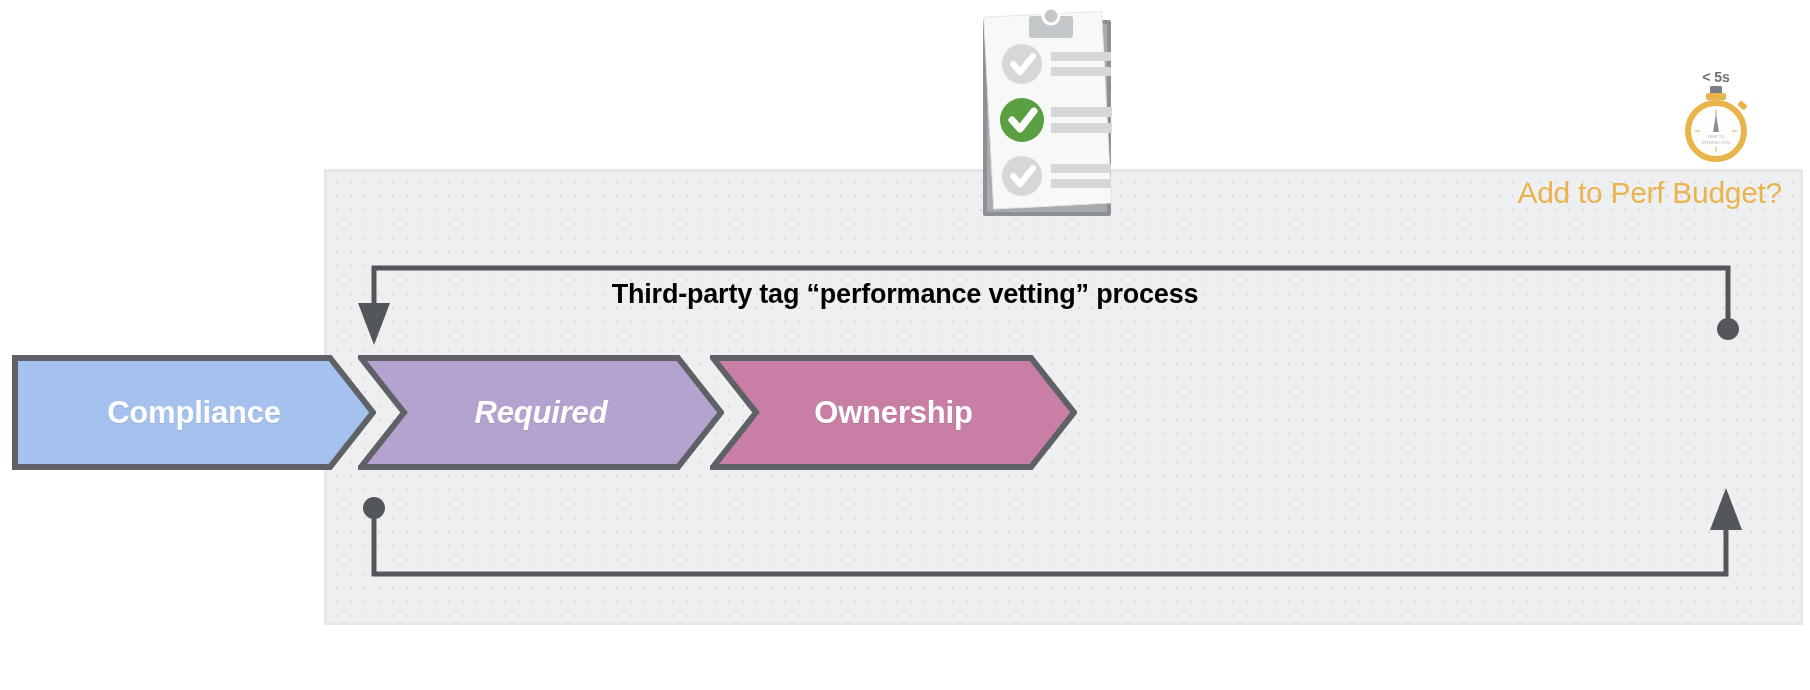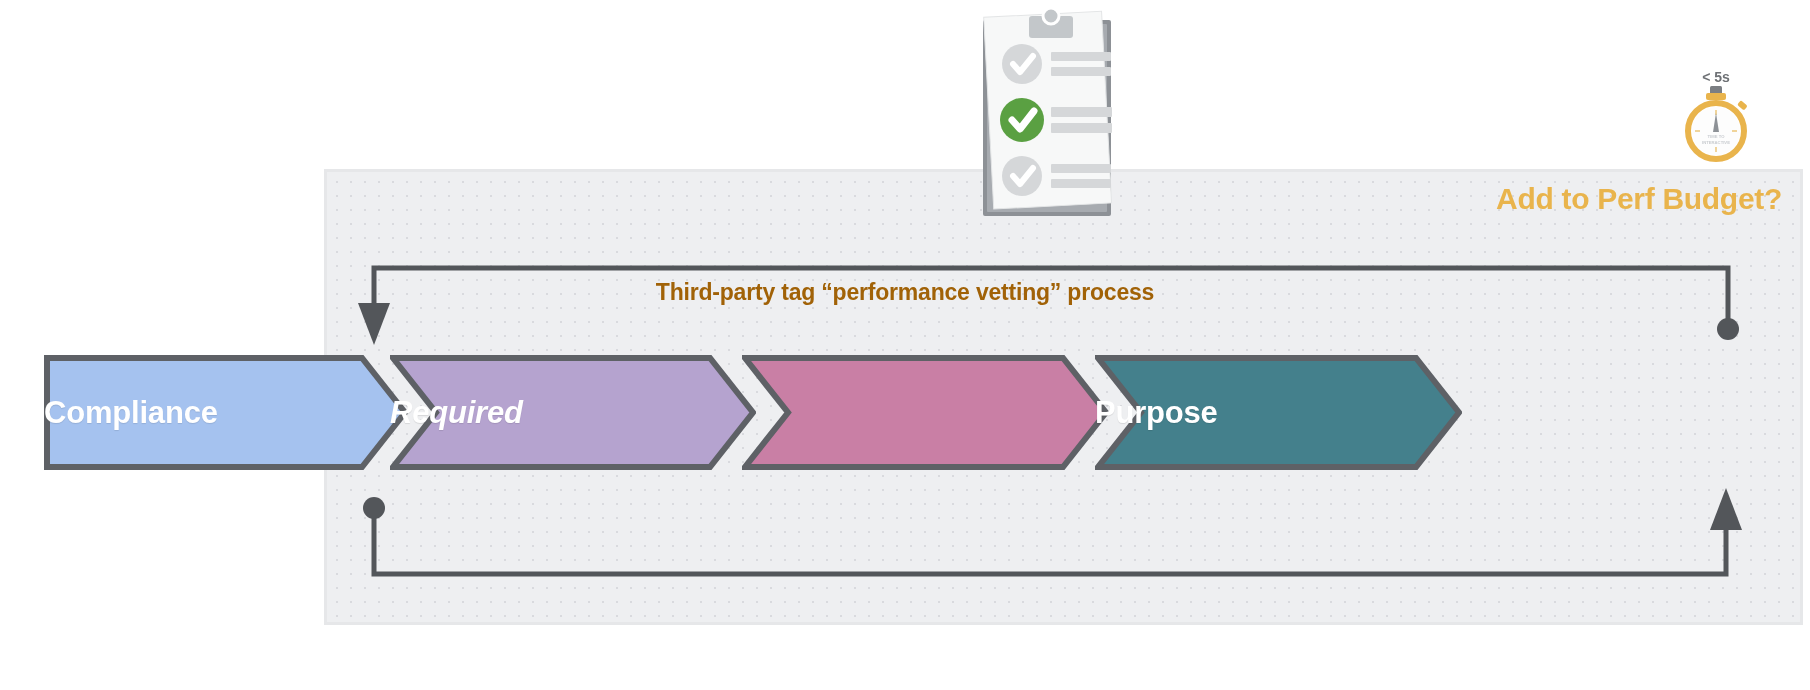--- a/index.html
+++ b/index.html
@@ -33,38 +33,38 @@
     background-image: radial-gradient(#d9dade 1px, transparent 1.1px);
     background-size: 14px 14px;
     background-position: 3px 3px;
     box-shadow: 0 0 0 3px #e6e7e9;
   }
 
   
   #perf-budget-heading {
     position: absolute;
     right: 28px;
-    top: 182px;
+    top: 176px;
     font-size: 30px;
-    font-weight: bold;
+    font-weight: normal;
     color: #e9b44c;
     letter-spacing: -0.3px;
     white-space: nowrap;
   }
 
   
   #process-title {
     position: absolute;
     left: 0;
     right: 0;
     top: 279px;
     text-align: center;
-    font-size: 23px;
+    font-size: 27px;
     font-weight: bold;
-    color: #a16207;
+    color: #000000;
     letter-spacing: -0.2px;
   }
 
   
   #flow-lines {
     position: absolute;
     left: 0; top: 0;
     width: 1810px;
     height: 690px;
     pointer-events: none;
@@ -77,22 +77,21 @@
     top: 355px;
     width: 1810px;
     height: 115px;
   }
   .chevron {
     position: absolute;
     top: 0;
     height: 115px;
     display: flex;
     align-items: center;
-    justify-content: flex-start;
-    margin-left: 32px;
+    justify-content: center;
   }
   .chevron .chev-shape {
     position: absolute;
     left: 0; top: 0;
     width: 100%;
     height: 100%;
   }
   .chevron .chev-label {
     position: relative;
     z-index: 2;
@@ -166,28 +165,23 @@
       <svg class="chev-shape" viewBox="0 0 366 115" preserveAspectRatio="none">
         <polygon points="3,3 320,3 363,57.5 320,112 3,112 46,57.5" fill="#b5a3cf" stroke="#5e6166" stroke-width="6" stroke-linejoin="miter"></polygon>
       </svg>
       <span class="chev-label">Required</span>
     </div>
 
     <div class="chevron chev-2">
       <svg class="chev-shape" viewBox="0 0 367 115" preserveAspectRatio="none">
         <polygon points="3,3 321,3 364,57.5 321,112 3,112 46,57.5" fill="#c97fa5" stroke="#5e6166" stroke-width="6" stroke-linejoin="miter"></polygon>
       </svg>
+      <span class="chev-label">Ownership</span>
     </div>
 
-    <div class="chevron chev-3">
-      <svg class="chev-shape" viewBox="0 0 367 115" preserveAspectRatio="none">
-        <polygon points="3,3 321,3 364,57.5 321,112 3,112 46,57.5" fill="#44808c" stroke="#5e6166" stroke-width="6" stroke-linejoin="miter"></polygon>
-      </svg>
-      <span class="chev-label">Purpose</span>
-    </div>
 
 
   </div>
 
   <svg id="clipboard-illustration" viewBox="0 0 150 218">
 
     <rect x="8" y="18" width="128" height="196" rx="2" fill="#8d9196"></rect>
     <rect x="12" y="22" width="120" height="188" rx="1" fill="#a7abb0"></rect>
 
     <g transform="rotate(-3 75 115)">

